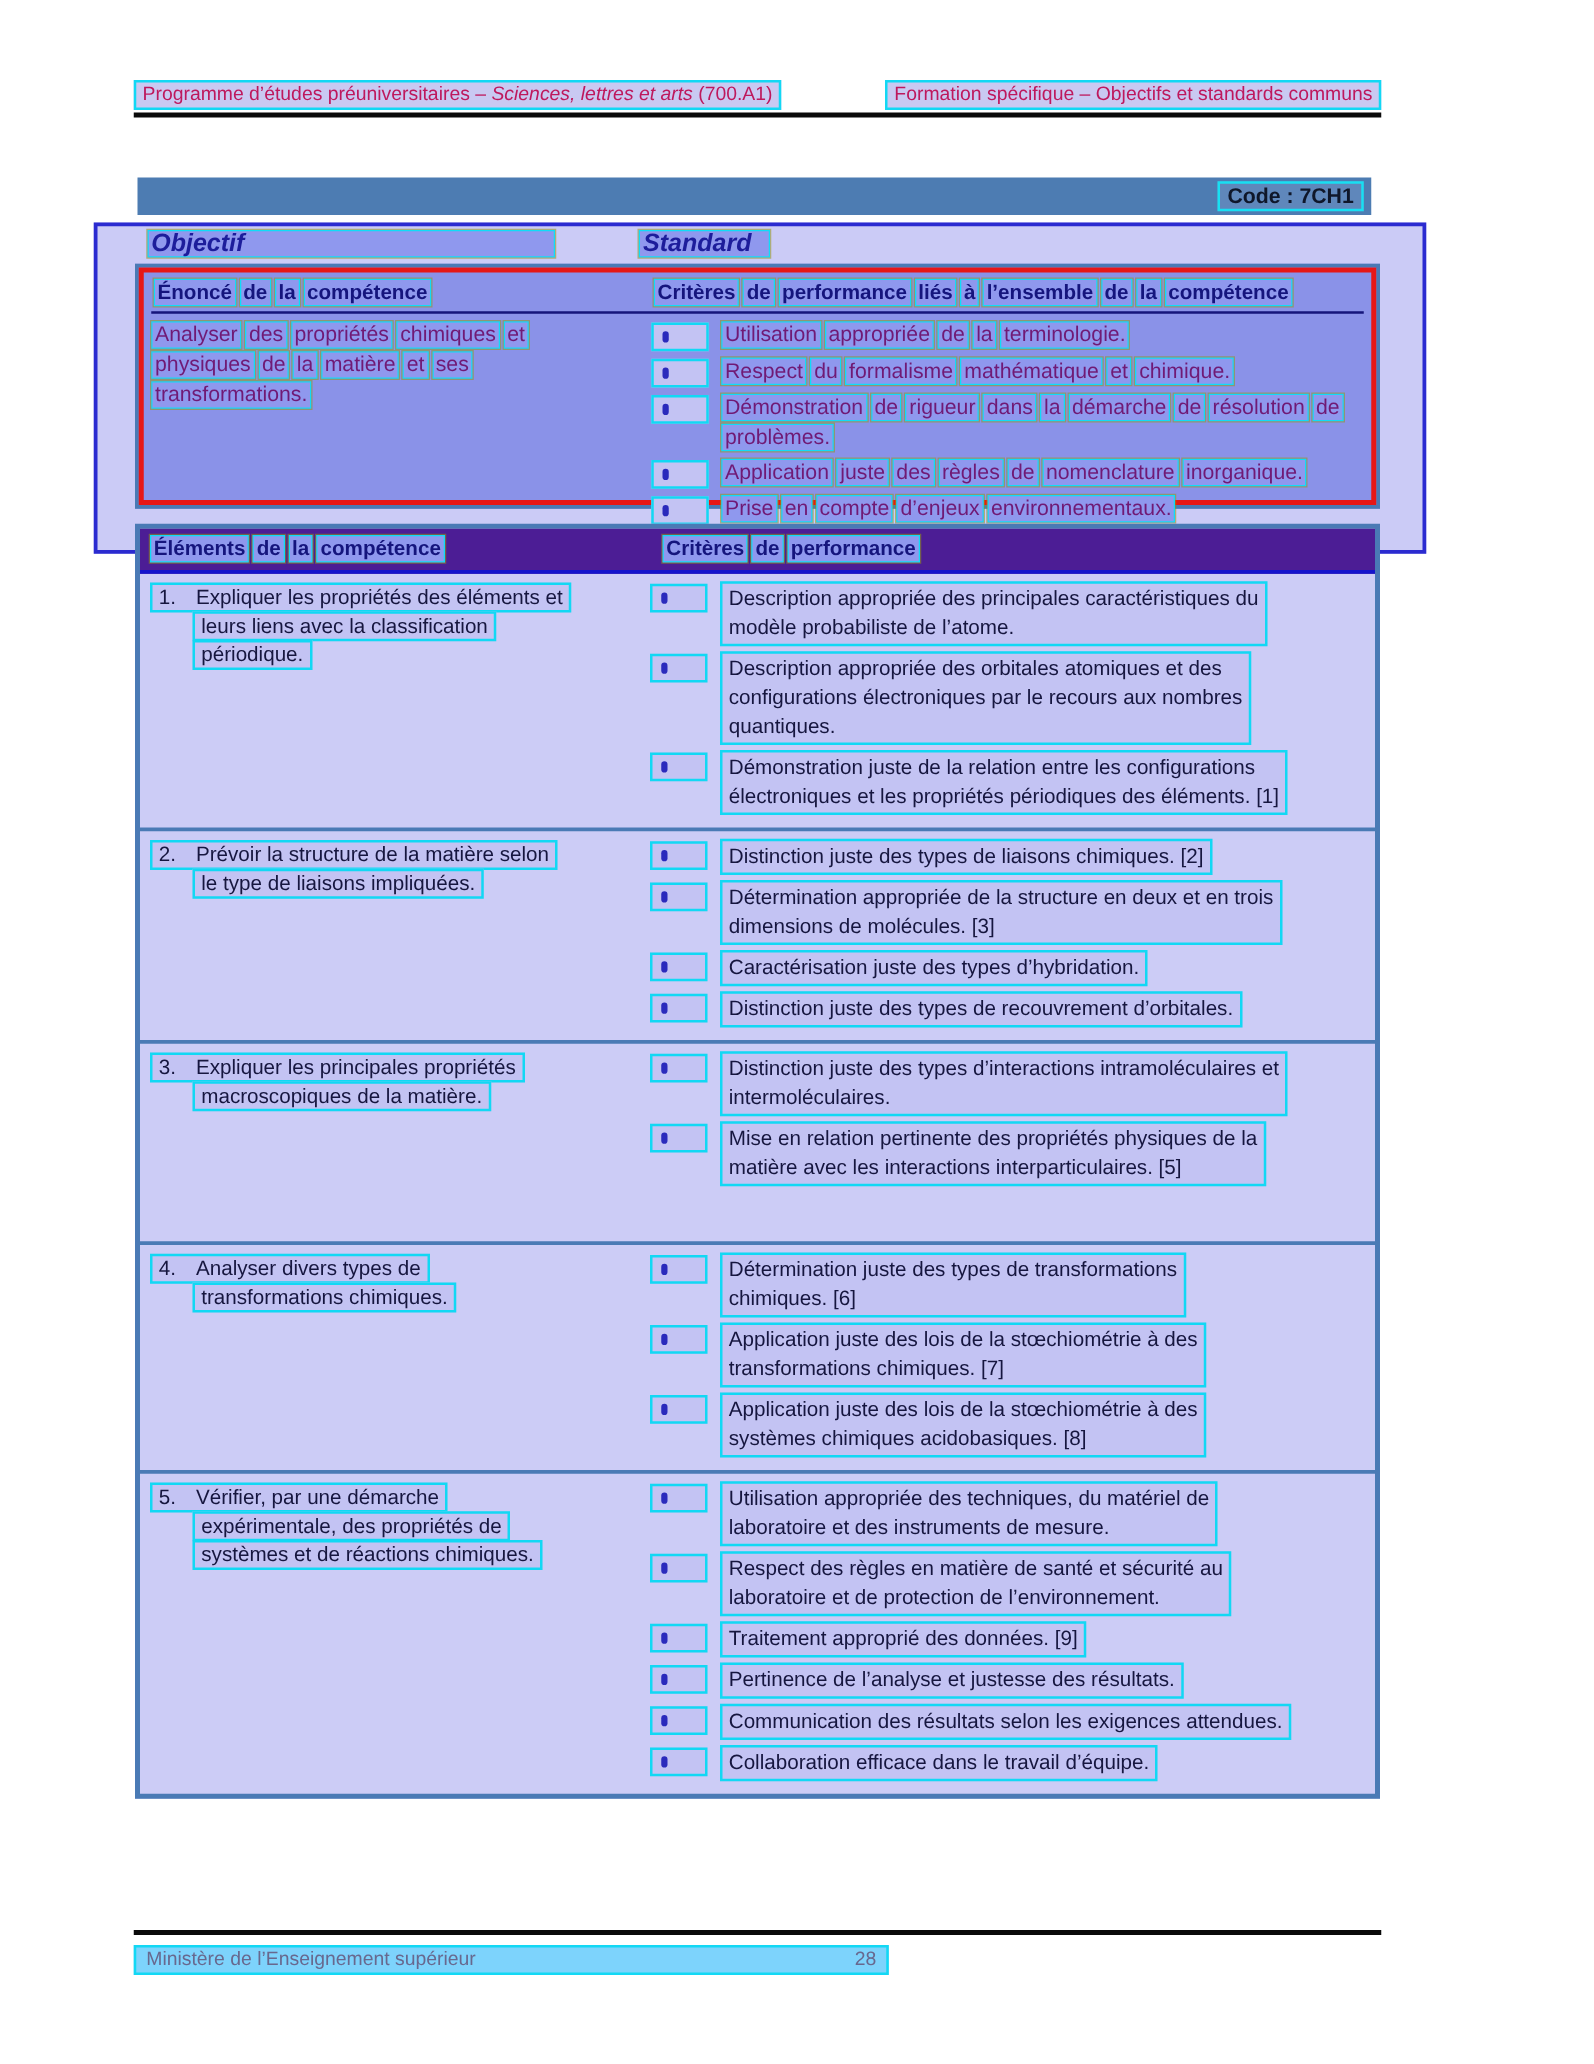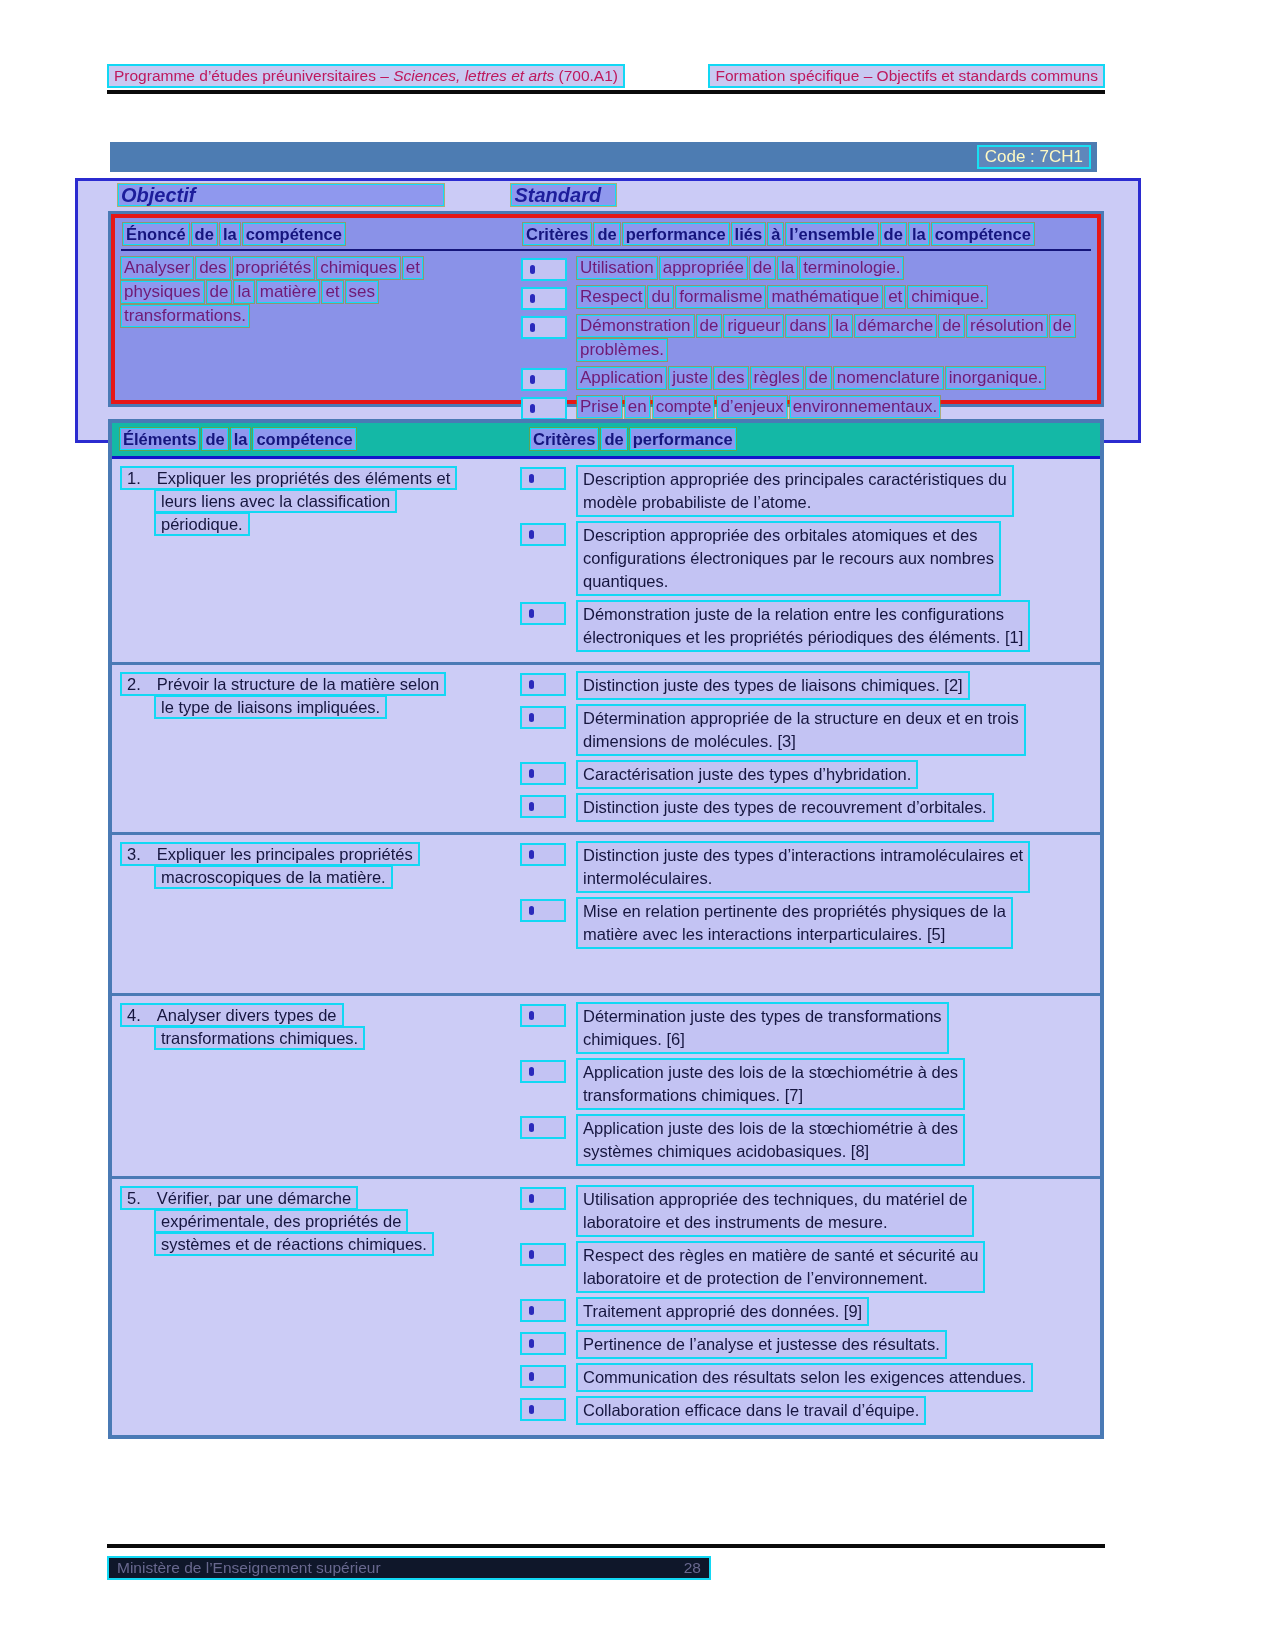--- a/index.html
+++ b/index.html
@@ -17,22 +17,22 @@
   .top-header{position:absolute;left:107px;top:64px;width:998px;
       display:flex;justify-content:space-between;align-items:flex-end;
       padding-bottom:2px;border-bottom:4px solid #0a0a0a;
       font-size:15.5px;color:#be185d;}
   .top-header .hl{background:#c9c9f2;}
 
   
   .code-bar{position:absolute;left:110px;top:142px;width:987px;height:30px;
       background:#4d7cb2;display:flex;justify-content:flex-end;align-items:center;
       box-sizing:border-box;padding-right:6px;}
-  .code-chip{border:2px solid #18dff2;padding:0 6px;color:#fef9c3;
-      font-weight:normal;font-size:17px;background:rgba(205,205,250,.14);}
+  .code-chip{border:2px solid #18dff2;padding:0 6px;color:#0f172a;
+      font-weight:bold;font-size:17px;background:rgba(205,205,250,.14);}
 
   
   .outer-rect{position:absolute;left:75px;top:178px;width:1066px;height:265px;
       background:#cbcbf6;border:3px solid #2b2bd0;box-sizing:border-box;}
 
   
   .objstd{position:absolute;left:118px;top:183px;width:980px;
       font-size:20px;font-weight:bold;font-style:italic;color:#1d1d9b;}
   .objstd .objectif{padding-right:248px;font-style:italic;}
   .objstd .standard{margin-left:64px;padding-right:14px;}
@@ -52,21 +52,21 @@
   .e-crit-item .words{flex:1;}
   .marker{display:inline-flex;align-items:center;flex:none;width:32px;height:17px;
       margin:2px 10px 0 0;}
   .dot{display:inline-block;width:5px;height:9px;border-radius:3px;
       background:#2a2abc;margin-left:2px;font-style:normal;}
 
   
   .elements-table{position:absolute;left:108px;top:419px;width:996px;
       border:4px solid #4a7ab5;background:#ccccf6;box-sizing:border-box;}
   .etable-head{display:grid;grid-template-columns:400px 1fr;
-      background:#14b8a6;padding:4px 2px 5px 8px;border-bottom:3px solid #1414cc;
+      background:#4c1d95;padding:4px 2px 5px 8px;border-bottom:3px solid #1414cc;
       font-size:16.5px;font-weight:bold;color:#15157d;}
   .etable-head .col2{padding-left:10px;}
   .tbody .row{display:grid;grid-template-columns:408px 1fr;
       padding:6px 4px 6px 0;border-top:3px solid #4a7ab5;
       font-size:16.5px;color:#16163f;}
   .tbody .row:first-child{border-top:none;}
   .tbody .row:nth-child(1){min-height:169px;}
   .tbody .row:nth-child(2){min-height:127px;}
   .tbody .row:nth-child(3){min-height:146px;}
   .tbody .row:nth-child(4){min-height:146px;}
@@ -75,21 +75,21 @@
   .el-para{margin:2px 0 0 0;padding-left:34px;text-indent:-34px;line-height:23px;}
   .num{display:inline;margin-right:16px;}
   .eltext{white-space:pre-line;}
   .crit-item{display:flex;align-items:flex-start;margin-bottom:4px;line-height:23px;}
   .crit-text{white-space:pre-line;max-width:528px;}
 
   
   .footer{position:absolute;left:107px;top:1544px;width:998px;
       border-top:4px solid #0a0a0a;padding-top:8px;font-size:15.5px;color:#68688e;}
   .f-box{width:604px;display:flex;justify-content:space-between;
-      background:#0f172a;border:2px solid #12d8f4;padding:1px 8px;box-sizing:border-box;}
+      background:#7dd3fc;border:2px solid #12d8f4;padding:1px 8px;box-sizing:border-box;}
 </style>
 </head>
 <body>
 
 <div class="page">
 
   <div class="top-header">
     <span class="hl"><span>Programme d’études préuniversitaires – </span><i>Sciences, lettres et arts</i><span> (700.A1)</span></span>
     <span class="hl">Formation spécifique – Objectifs et standards communs</span>
   </div>

